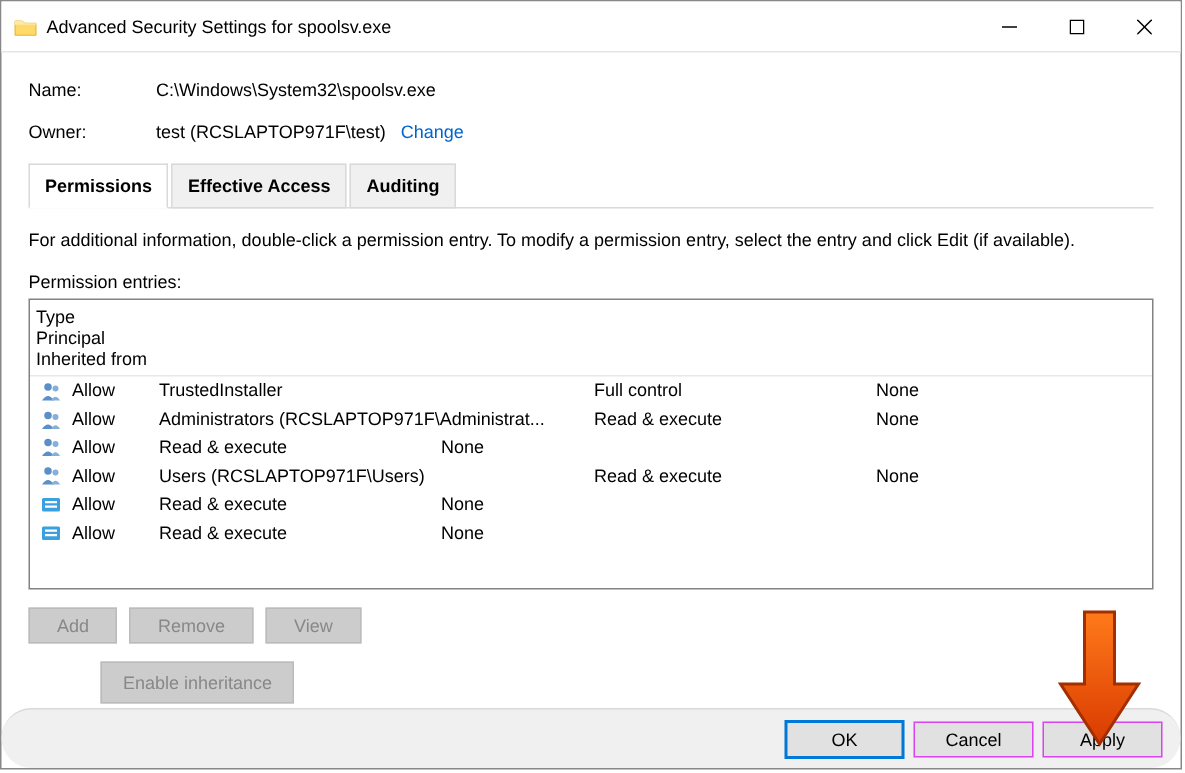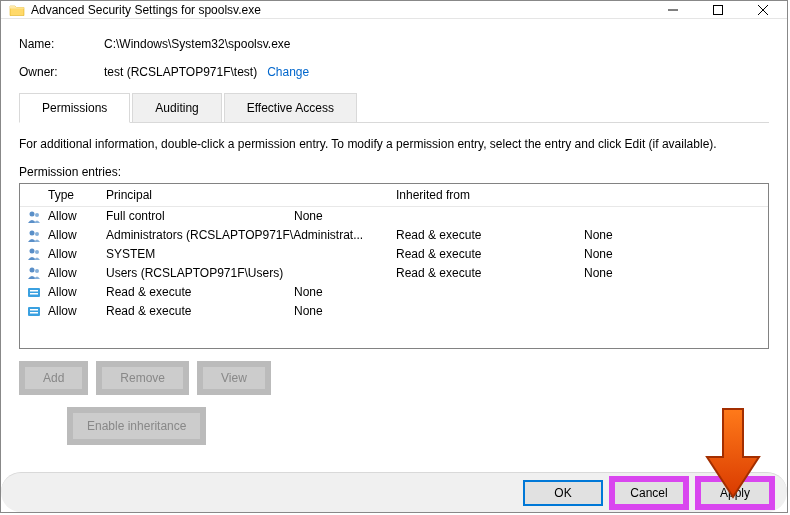--- a/index.html
+++ b/index.html
@@ -1,57 +1,57 @@
 <!DOCTYPE html>
 <html><head>
   <meta charset="utf-8">
   <style>
     * { box-sizing: border-box; margin: 0; padding: 0; font-family: 'Segoe UI', Tahoma, sans-serif; }
     body { background: #fff; width: 790px; height: 515px; overflow: hidden; position: relative; }
     
     .window { width: 788px; height: 513px; border: 1px solid #888; background: #fff; position: relative; }
     
-    .titlebar { height: 18px; display: flex; align-items: center; padding: 0 2px 0 8px; background: #fff; border-bottom: 1px solid #e5e5e5; }
+    .titlebar { height: 34px; display: flex; align-items: center; padding: 0 2px 0 8px; background: #fff; border-bottom: 1px solid #e5e5e5; }
     .titlebar-icon { width: 16px; height: 16px; margin-right: 6px; display: inline-block; }
     .titlebar-title { font-size: 12px; color: #000; flex: 1; }
     .win-controls { display: flex; }
     .win-btn { width: 45px; height: 29px; display: flex; align-items: center; justify-content: center; }
     
     .content { padding: 18px 18px 0 18px; }
     
     .info-row { display: flex; font-size: 12px; margin-bottom: 14px; color: #000; }
     .info-label { width: 85px; }
     .info-value { flex: 1; }
     .change-link { color: #0066cc; margin-left: 10px; cursor: pointer; }
     
     .tabs { display: flex; border-bottom: 1px solid #d9d9d9; margin-bottom: 14px; }
-    .tab { padding: 7px 22px; font-size: 12px; background: #f0f0f0; border: 1px solid #d9d9d9; margin-right: 2px; margin-bottom: -1px; cursor: pointer; }
+    .tab { padding: 7px 10px; font-size: 12px; background: #f0f0f0; border: 1px solid #d9d9d9; margin-right: 2px; margin-bottom: -1px; cursor: pointer; font-weight: bold; }
     .tab.active { background: #fff; border-bottom: 1px solid #fff; }
     
     .desc-text { font-size: 12px; margin-bottom: 14px; color: #000; }
     .section-label { font-size: 12px; margin-bottom: 4px; }
     
     .perm-table { border: 1px solid #828282; width: 100%; font-size: 12px; }
-    .perm-head { display: flex; border-bottom: 1px solid #e8e8e8; padding: 4px 0; }
+    .perm-head { display: flex; border-bottom: 1px solid #e8e8e8; padding: 4px 0; flex-direction: column; }
     .perm-row { display: flex; padding: 2px 0; align-items: center; }
     .col-icon { width: 24px; text-align: center; }
     .col-type { width: 58px; }
     .col-principal { width: 290px; overflow: hidden; white-space: nowrap; text-overflow: ellipsis; }
     .col-access { width: 188px; }
     .col-inherited { flex: 1; }
     .perm-head .col-icon { }
     .perm-head > div { padding-left: 4px; color: #000; }
     .perm-row > div { padding-left: 4px; }
     
     .row-icon { width: 14px; height: 14px; display: inline-block; vertical-align: middle; }
     
     .spacer { height: 28px; }
     
     .action-buttons { display: flex; gap: 8px; margin-top: 12px; }
-    .btn { padding: 4px 18px; font-size: 12px; background: #e1e1e1; border: 6px solid #d946ef; cursor: pointer; }
+    .btn { padding: 4px 18px; font-size: 12px; background: #e1e1e1; border: 1px solid #d946ef; cursor: pointer; }
     .btn.disabled { background: #ccc; color: #888; border-color: #bbb; cursor: default; }
     
     .enable-inherit { margin-top: 12px; margin-left: 48px; }
     .enable-inherit .btn { padding: 6px 14px; }
     
     .footer { position: absolute; bottom: 0; left: 0; right: 0; height: 40px; border-top: 1px solid #d9d9d9; display: flex; align-items: center; justify-content: flex-end; padding-right: 12px; gap: 6px; background: #f0f0f0; border-radius: 20px; }
     .footer .btn { width: 80px; padding: 4px 0; text-align: center; background: #e1e1e1; }
     .footer .btn.default { background: #e1e1e1; border: 2px solid #0078d7; }
     
     .arrow-overlay { position: absolute; right: 24px; bottom: 8px; pointer-events: none; }
@@ -96,22 +96,22 @@
       <span class="info-value">C:\Windows\System32\spoolsv.exe</span>
     </div>
     <div class="info-row">
       <span class="info-label">Owner:</span>
       <span>test (RCSLAPTOP971F\test)</span>
       <span class="change-link">Change</span>
     </div>
 
     <div class="tabs">
       <div class="tab active">Permissions</div>
+      <div class="tab">Effective Access</div>
       <div class="tab">Auditing</div>
-      <div class="tab">Effective Access</div>
     </div>
 
     <div class="desc-text">For additional information, double-click a permission entry. To modify a permission entry, select the entry and click Edit (if available).</div>
     <div class="section-label">Permission entries:</div>
 
     <div class="perm-table">
       <div class="perm-head">
         <div class="col-icon"></div>
         <div class="col-type">Type</div>
         <div class="col-principal">Principal</div>
@@ -119,20 +119,21 @@
       </div>
       <div id="perm-rows">
           <div class="perm-row">
             <div class="col-icon"><span class="row-icon"><svg width="14" height="14">
                   <circle cx="5" cy="4" r="2.5" fill="#5a8fc8"></circle>
                   <path d="M1 13 Q5 7 9 13 Z" fill="#5a8fc8"></path>
                   <circle cx="10" cy="5" r="2" fill="#86b0da"></circle>
                   <path d="M7 13 Q10 8 13 13 Z" fill="#86b0da"></path>
                 </svg></span></div>
             <div class="col-type">Allow</div>
+            <div class="col-principal">TrustedInstaller</div>
             <div class="col-access">Full control</div>
             <div class="col-inherited">None</div>
           </div>
           <div class="perm-row">
             <div class="col-icon"><span class="row-icon"><svg width="14" height="14">
                   <circle cx="5" cy="4" r="2.5" fill="#5a8fc8"></circle>
                   <path d="M1 13 Q5 7 9 13 Z" fill="#5a8fc8"></path>
                   <circle cx="10" cy="5" r="2" fill="#86b0da"></circle>
                   <path d="M7 13 Q10 8 13 13 Z" fill="#86b0da"></path>
                 </svg></span></div>
@@ -142,21 +143,20 @@
             <div class="col-inherited">None</div>
           </div>
           <div class="perm-row">
             <div class="col-icon"><span class="row-icon"><svg width="14" height="14">
                   <circle cx="5" cy="4" r="2.5" fill="#5a8fc8"></circle>
                   <path d="M1 13 Q5 7 9 13 Z" fill="#5a8fc8"></path>
                   <circle cx="10" cy="5" r="2" fill="#86b0da"></circle>
                   <path d="M7 13 Q10 8 13 13 Z" fill="#86b0da"></path>
                 </svg></span></div>
             <div class="col-type">Allow</div>
-            <div class="col-principal">SYSTEM</div>
             <div class="col-access">Read &amp; execute</div>
             <div class="col-inherited">None</div>
           </div>
           <div class="perm-row">
             <div class="col-icon"><span class="row-icon"><svg width="14" height="14">
                   <circle cx="5" cy="4" r="2.5" fill="#5a8fc8"></circle>
                   <path d="M1 13 Q5 7 9 13 Z" fill="#5a8fc8"></path>
                   <circle cx="10" cy="5" r="2" fill="#86b0da"></circle>
                   <path d="M7 13 Q10 8 13 13 Z" fill="#86b0da"></path>
                 </svg></span></div>

